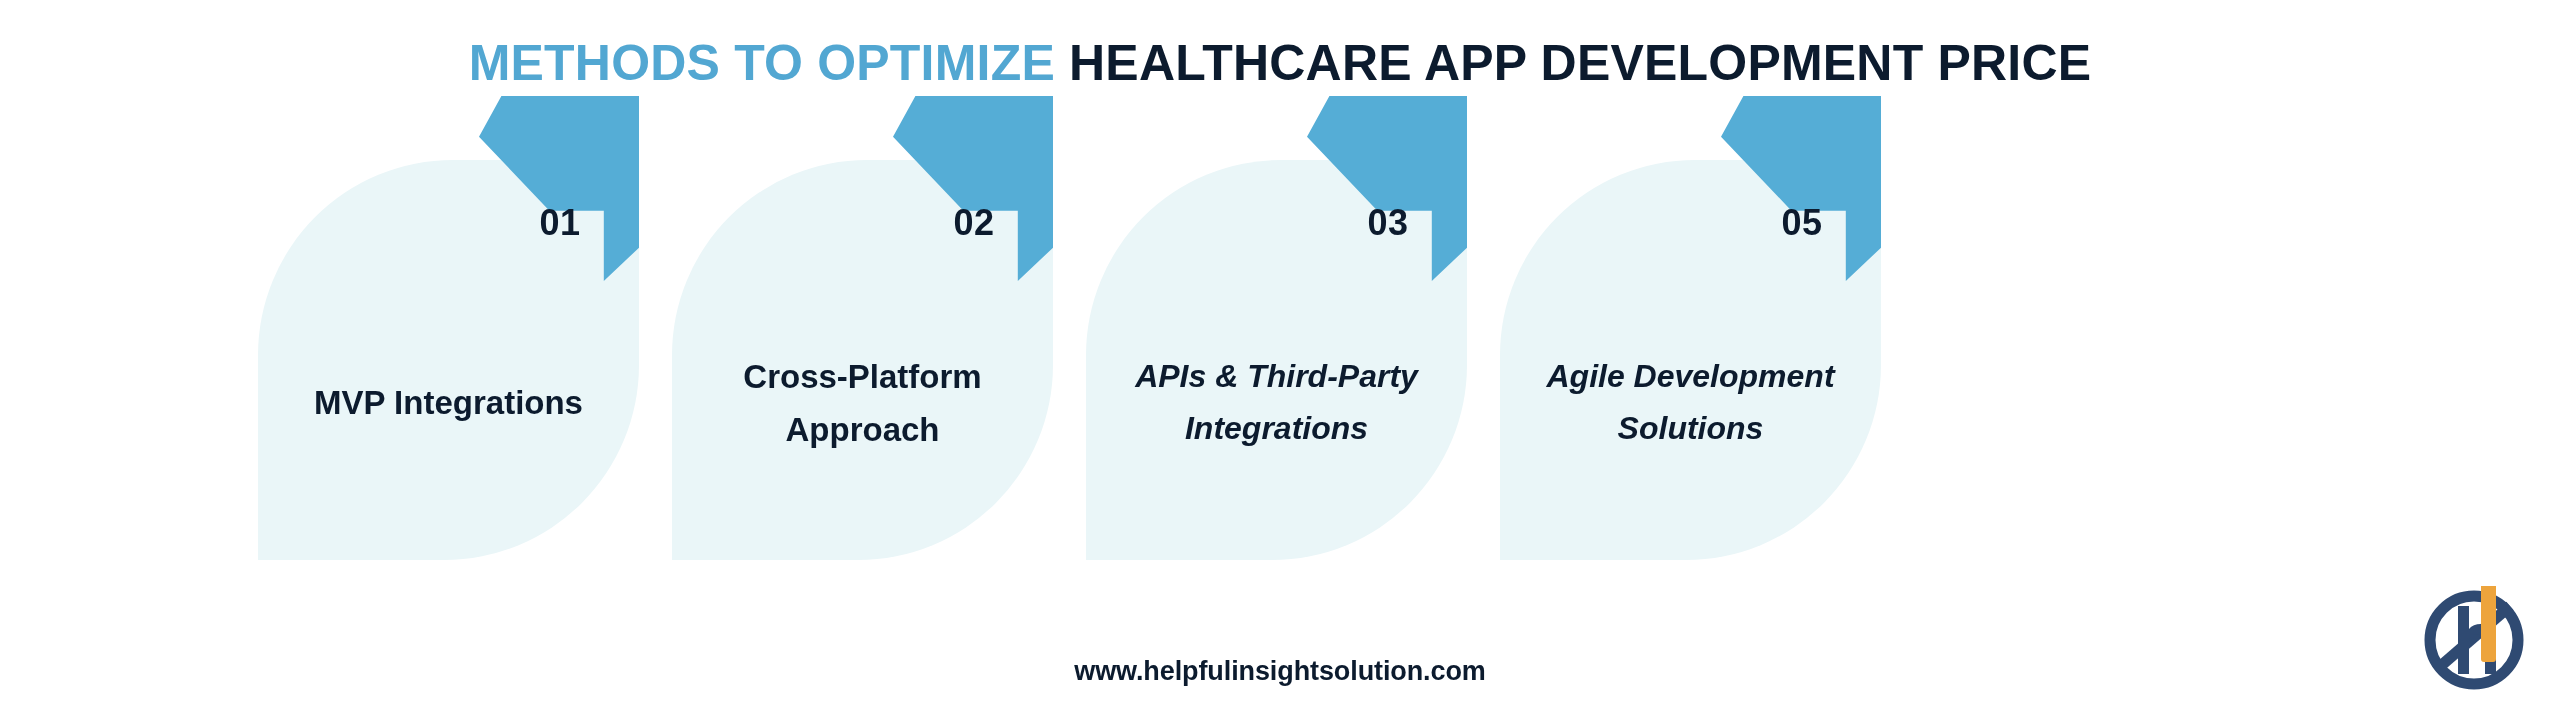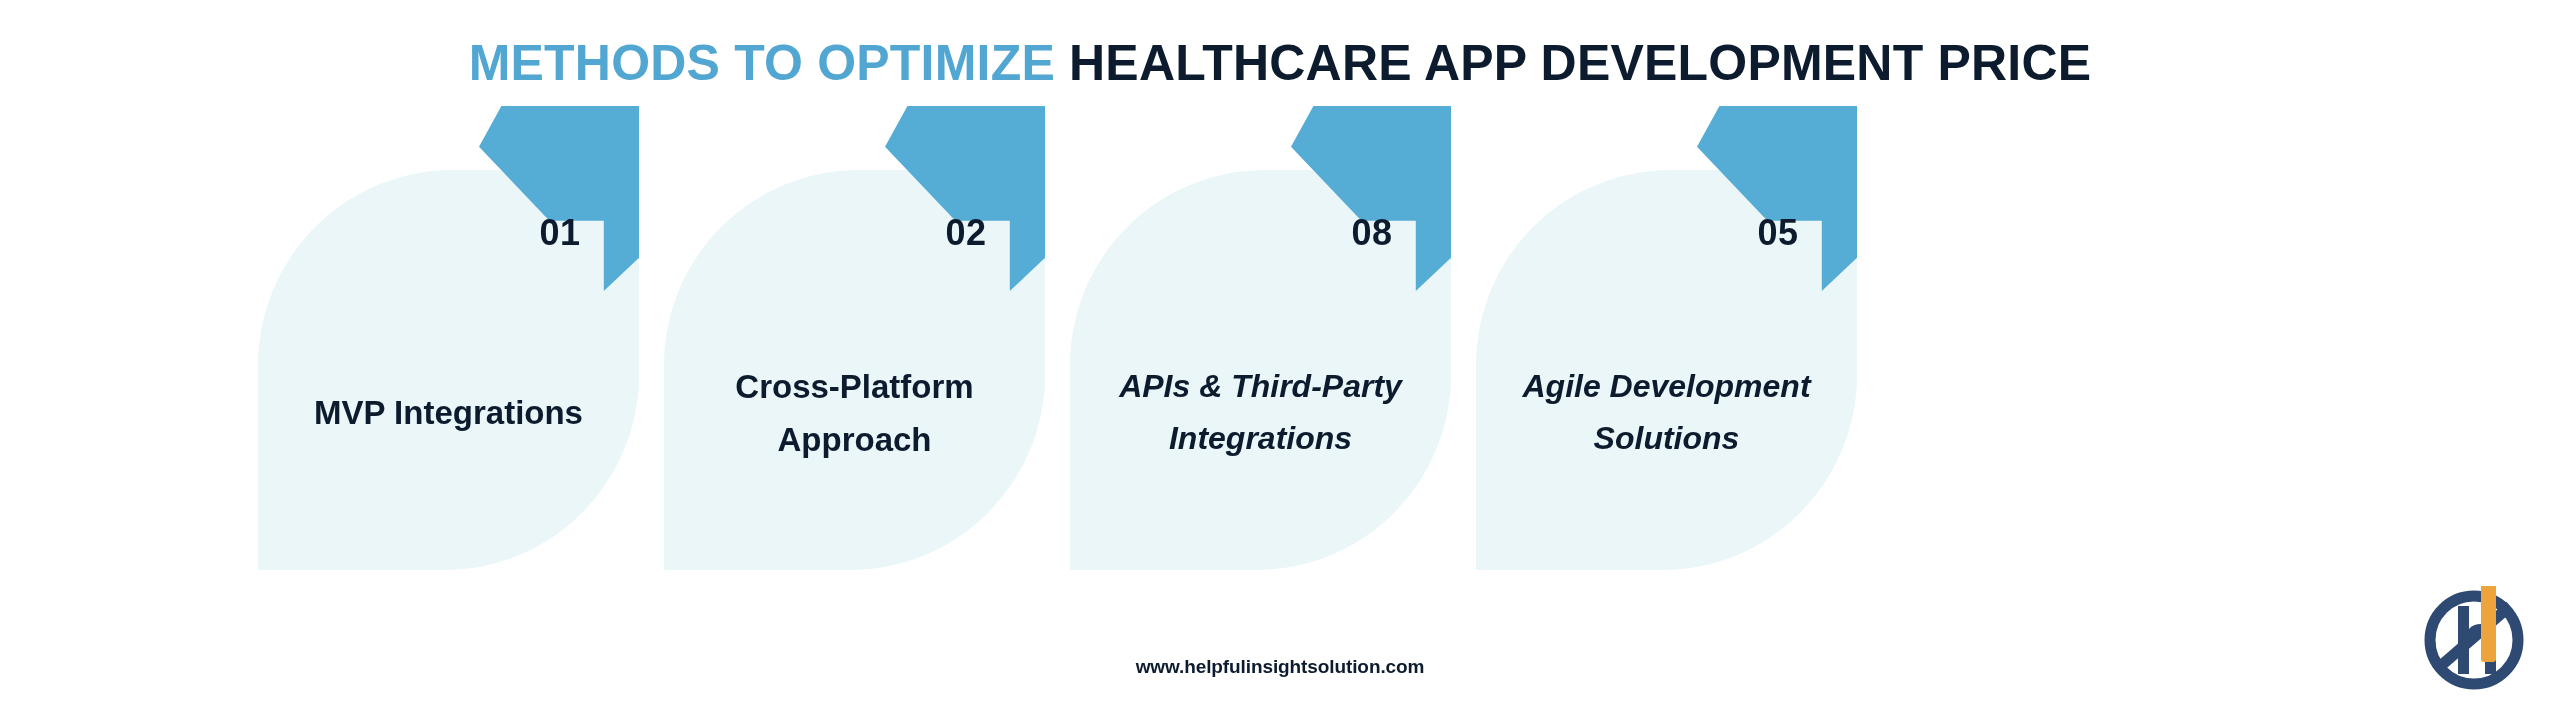--- a/index.html
+++ b/index.html
@@ -36,26 +36,26 @@
     font-weight: 700;
     letter-spacing: 0.2px;
     line-height: 1.1;
   }
   .title-accent { color: #52a7d2; }
   .title-main   { color: #0c1b2e; }
 
   
   .cards {
     position: absolute;
-    top: 170px;
+    top: 160px;
     left: 258px;
     width: 2058px;
     height: 400px;
     display: flex;
-    gap: 25px;
+    gap: 33px;
   }
 
   .card {
     position: relative;
     width: 381px;
     height: 400px;
     flex: 0 0 381px;
   }
 
   
@@ -118,21 +118,21 @@
   }
   .card-label.three-line { font-size: 32px; font-style: italic; }
 
   
   .footer-url {
     position: absolute;
     top: 656px;
     left: 0;
     width: 2560px;
     text-align: center;
-    font-size: 19px;
+    font-size: 27px;
     font-weight: 700;
     color: #0c1b2e;
     letter-spacing: -0.1px;
   }
 
   
   .logo {
     position: absolute;
     right: 22px;
     bottom: 32px;
@@ -162,21 +162,21 @@
       <div class="card-body"></div>
       <div class="card-ribbon"></div>
       <div class="card-number">02</div>
       <div class="card-label">Cross-Platform Approach</div>
     </div>
 
 
     <div class="card">
       <div class="card-body"></div>
       <div class="card-ribbon"></div>
-      <div class="card-number">08</div>
+      <div class="card-number">03</div>
       <div class="card-label three-line">APIs &amp; Third-Party Integrations</div>
     </div>
 
     <div class="card">
       <div class="card-body"></div>
       <div class="card-ribbon"></div>
       <div class="card-number">05</div>
       <div class="card-label three-line">Agile Development Solutions</div>
     </div>
 

